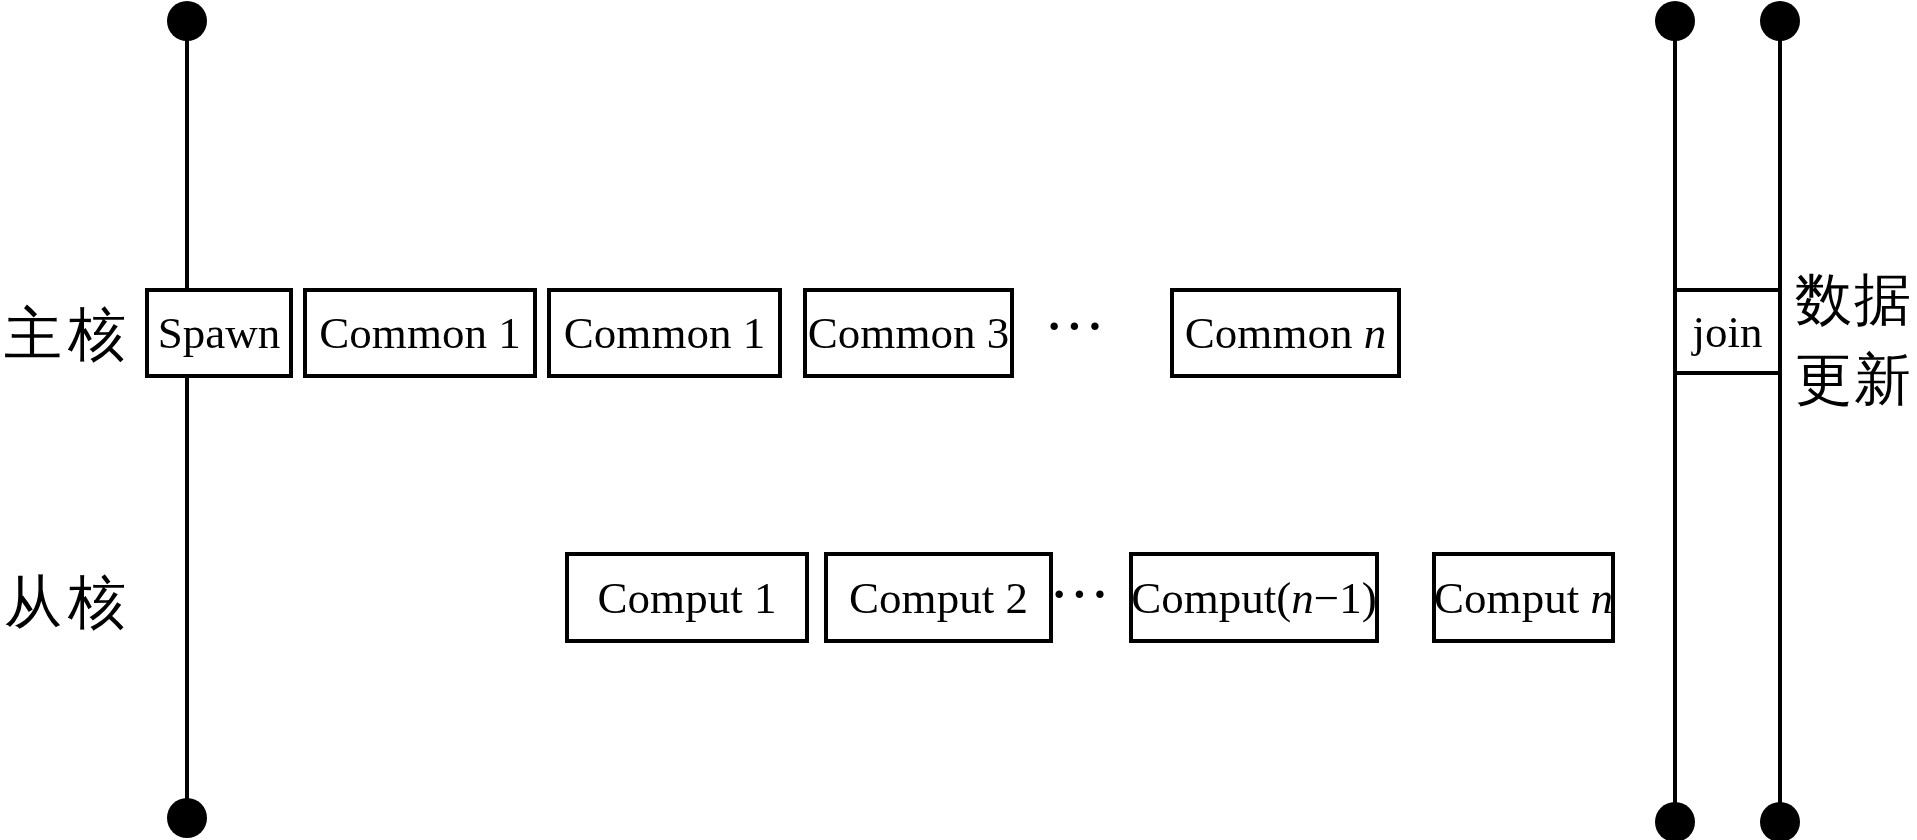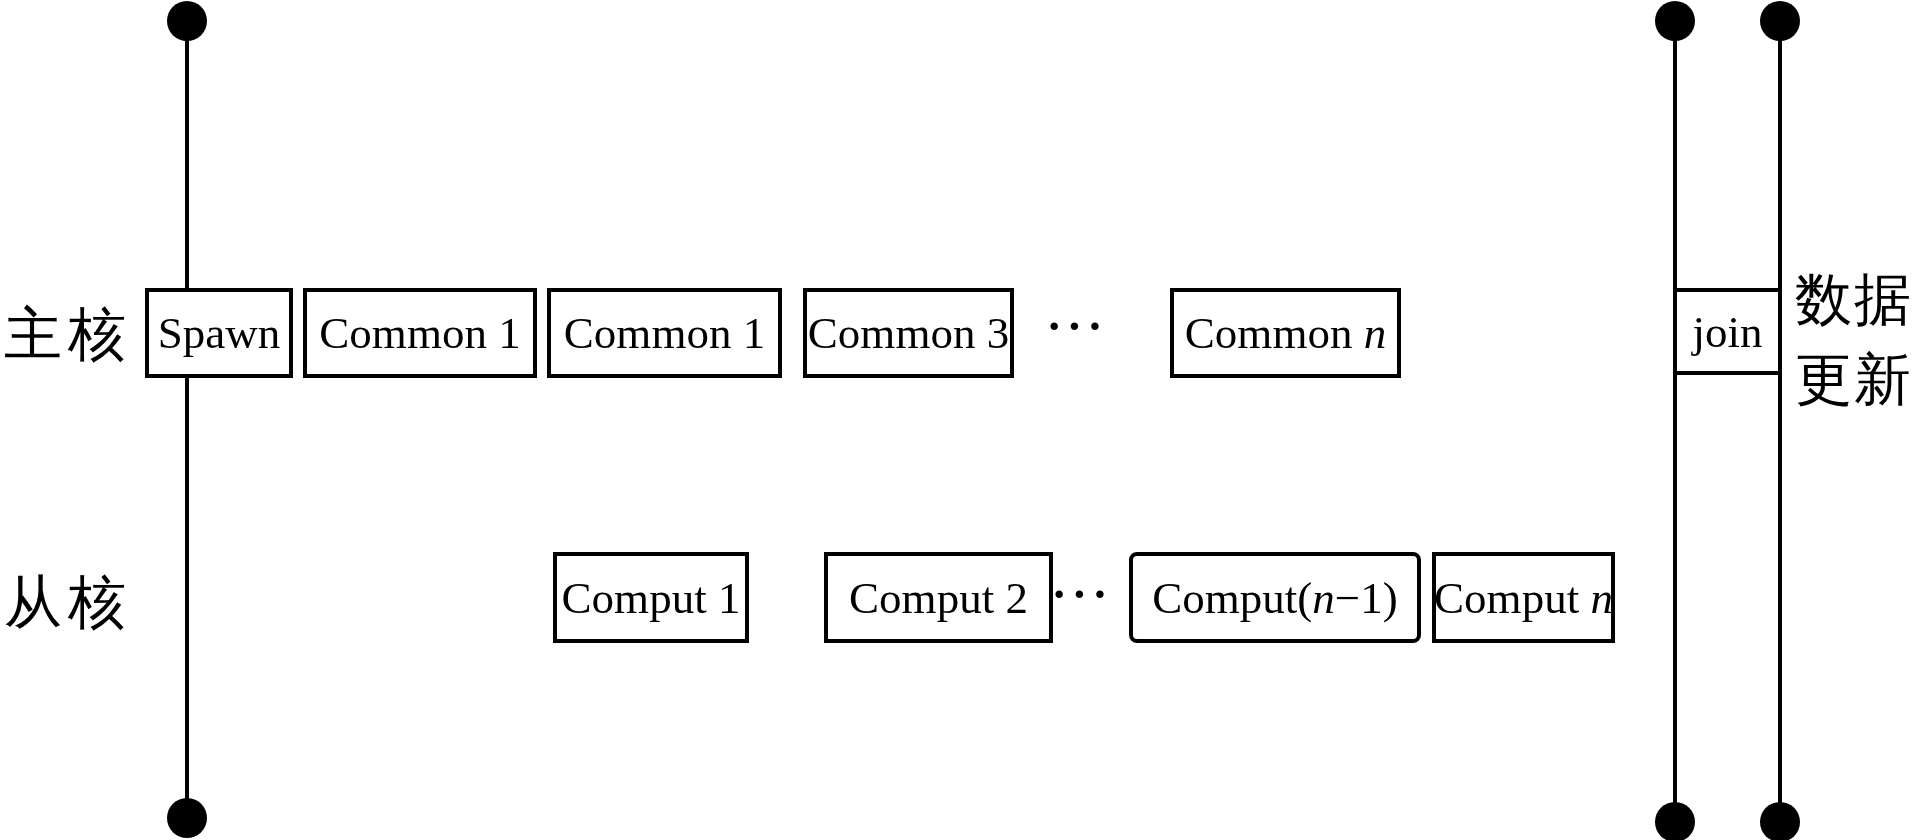--- a/index.html
+++ b/index.html
@@ -94,28 +94,28 @@
     <span>Common 3</span>
   </div>
   <div class="ellipsis" style="left:1077px;top:326px;">···</div>
   <div class="box row1" style="left:1126px;width:231px;margin-left:44px;">
     <span><span>Common </span><span class="it">n</span></span>
   </div>
   <div class="box" style="left:1673px;width:109px;top:288px;height:87px;">
     <span>join</span>
   </div>
 
-  <div class="box row2" style="left:553px;width:196px;">
+  <div class="box row2" style="left:565px;width:244px;">
     <span>Comput 1</span>
   </div>
   <div class="box row2" style="left:824px;width:229px;">
     <span>Comput 2</span>
   </div>
   <div class="ellipsis" style="left:1082px;top:594px;">···</div>
-  <div class="box row2" style="left:1129px;width:292px;border-radius:8px;">
+  <div class="box row2" style="left:1129px;width:250px;">
     <span><span>Comput(</span><span class="it">n</span><span>−1)</span></span>
   </div>
   <div class="box row2" style="left:1432px;width:183px;">
     <span><span>Comput </span><span class="it">n</span></span>
   </div>
 
   <div class="right-label">
     <div>数据</div>
     <div>更新</div>
   </div>

